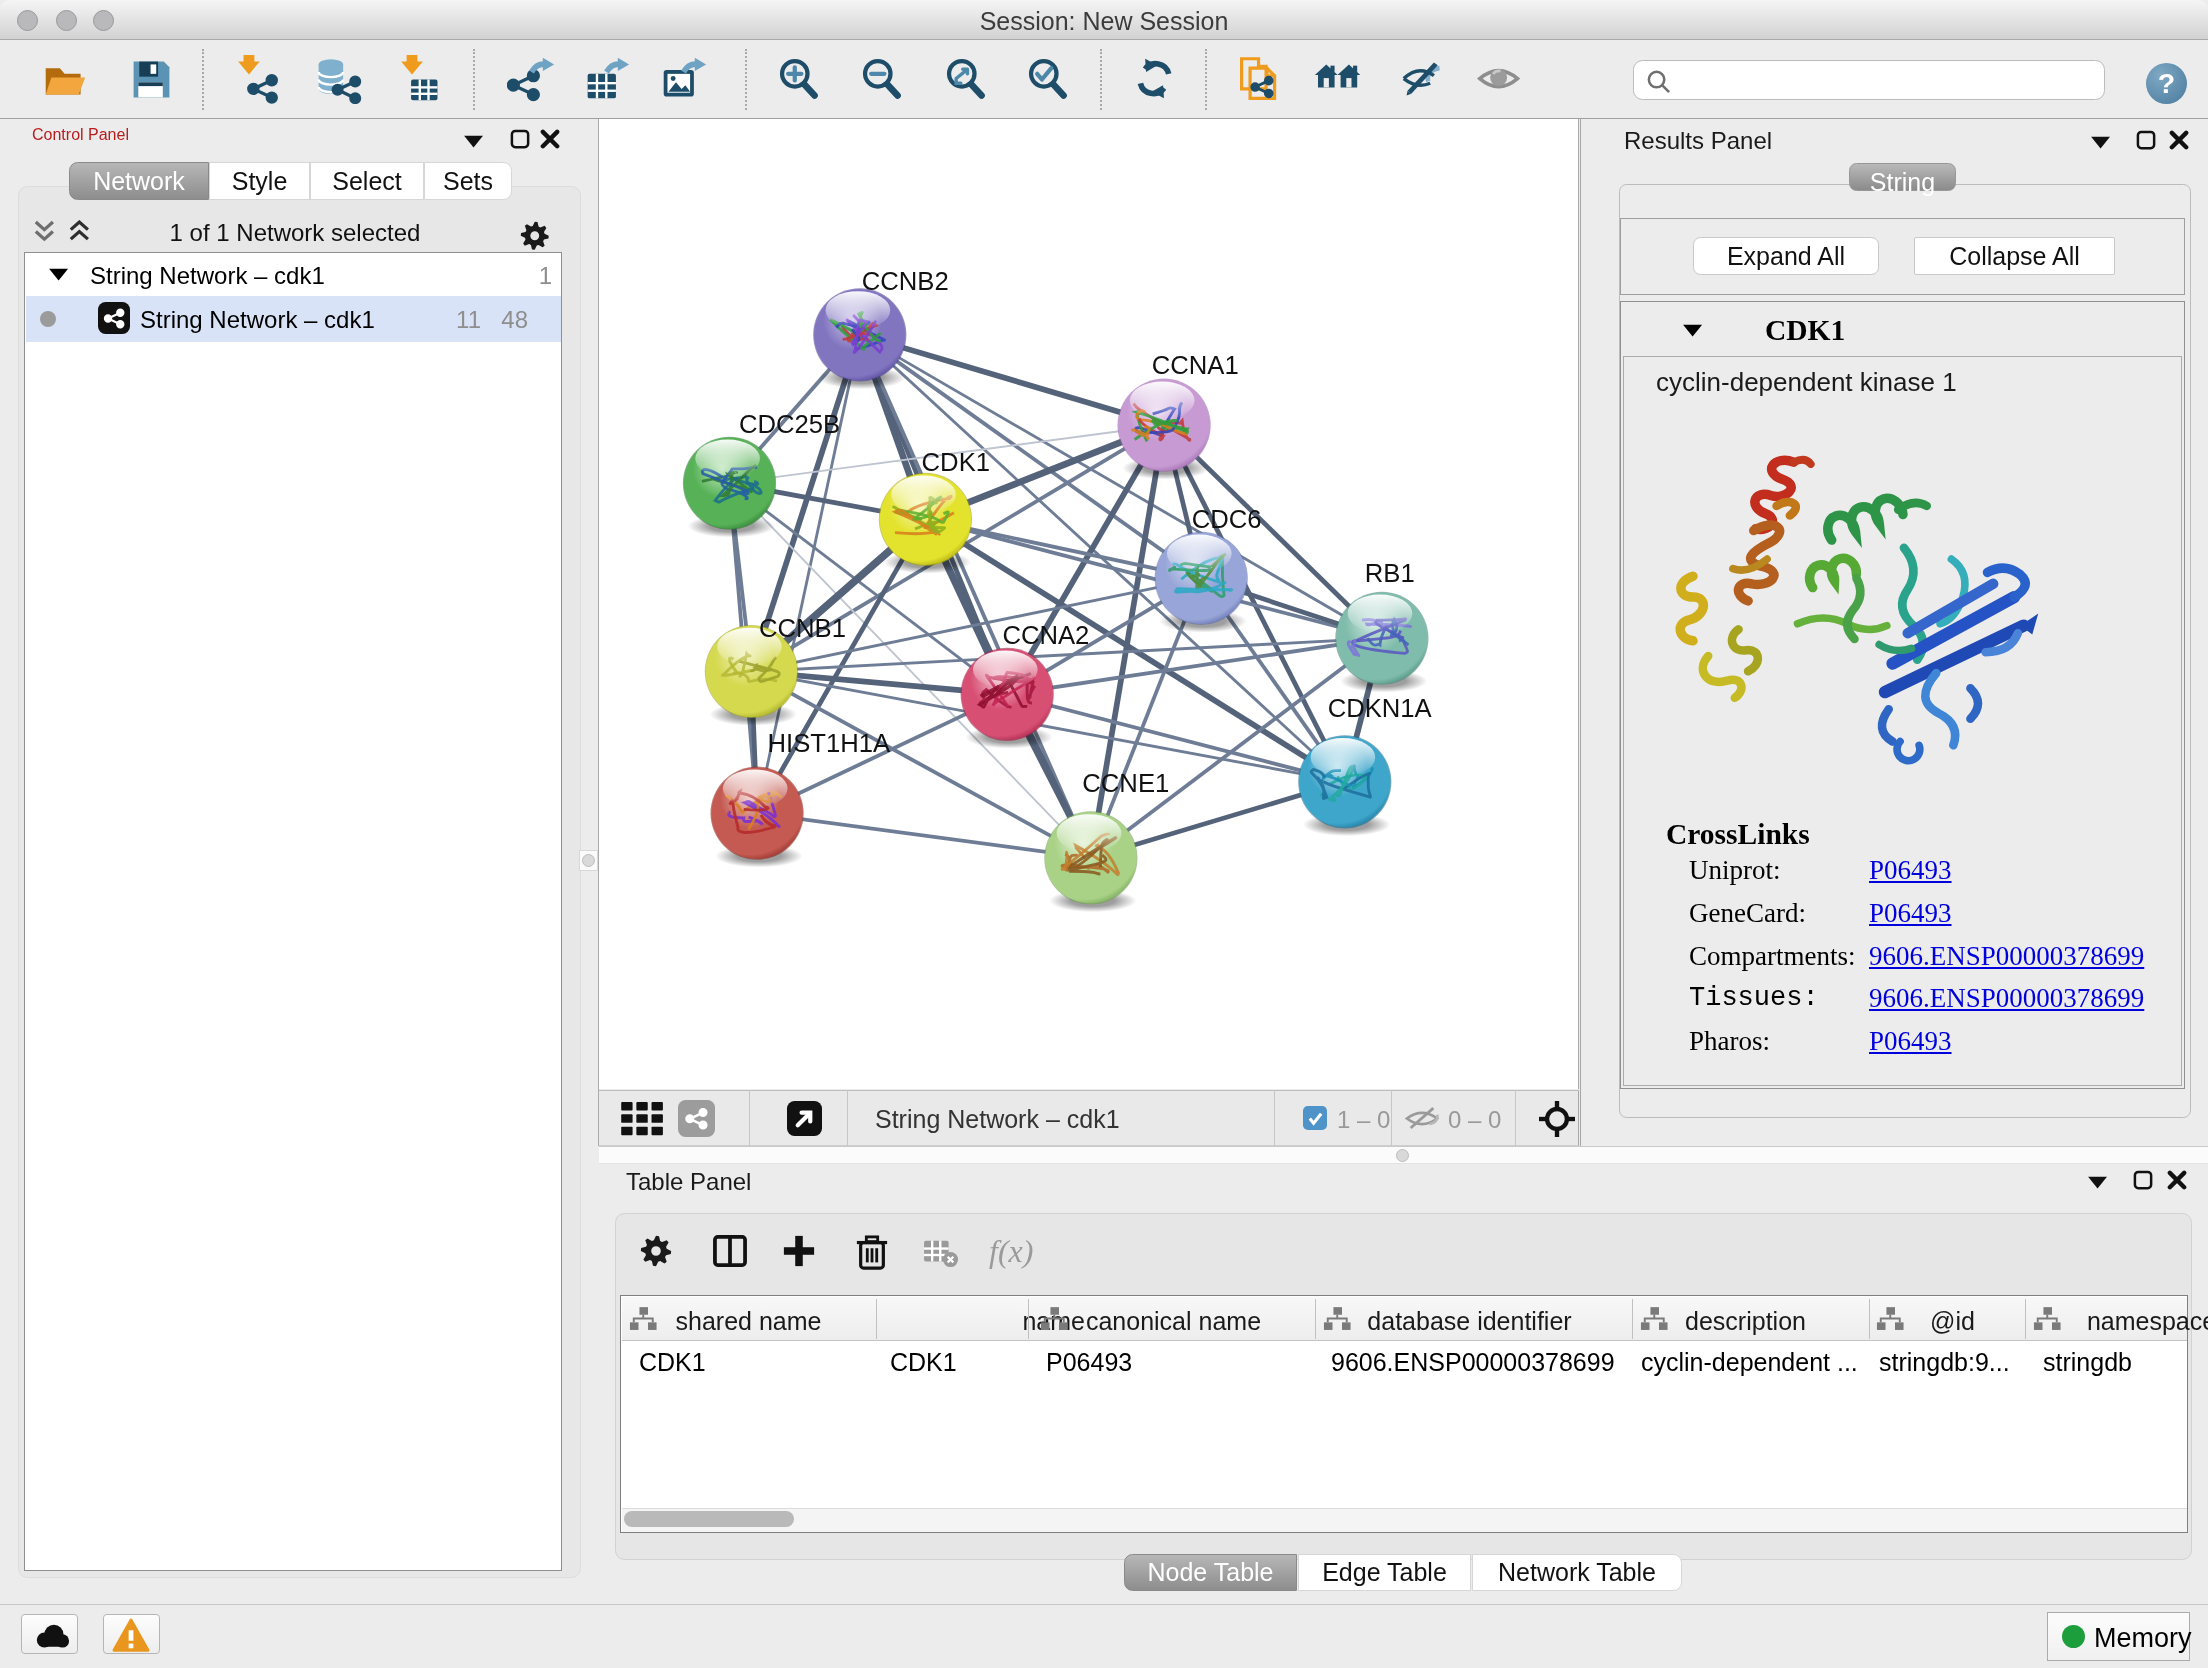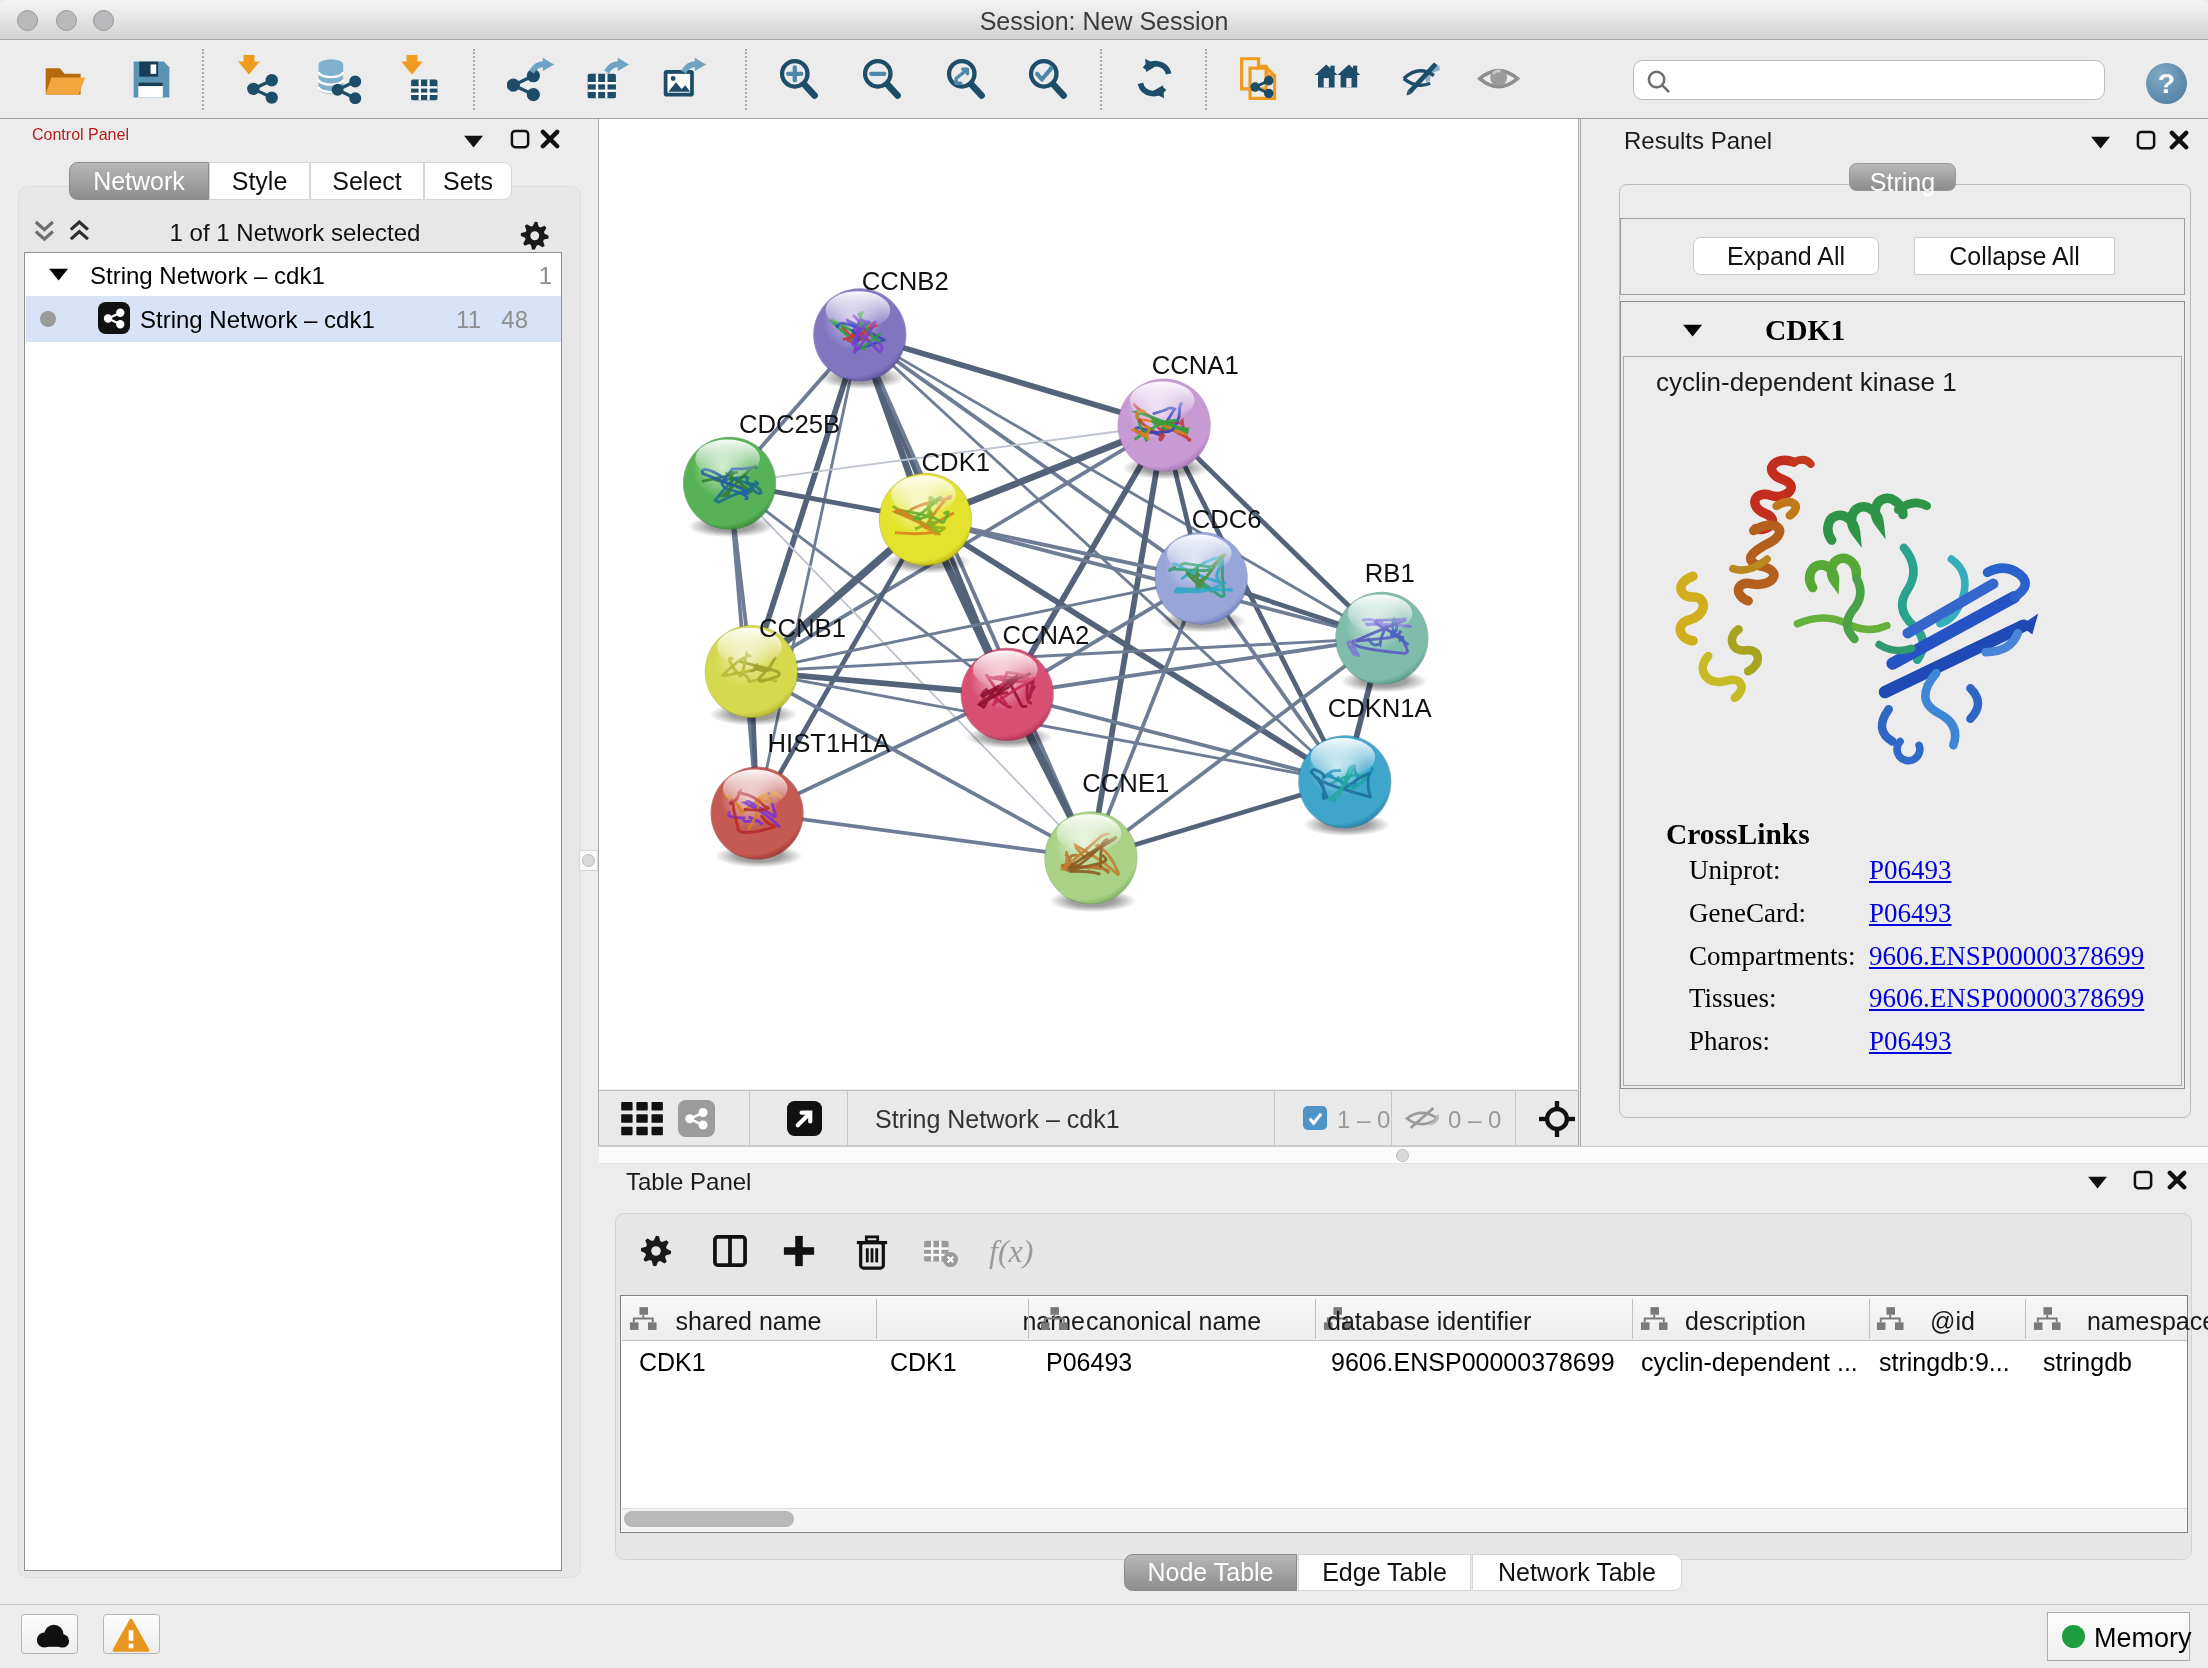--- a/index.html
+++ b/index.html
@@ -650,21 +650,21 @@
       <path d="M332 254 q16 16 0 32" stroke="#2f66c4" stroke-width="9"></path>
     </g>
   </svg>
 <div class="abs" style="left:1666px;top:818px;font-size:29.5px;font-weight:bold;font-family:'Liberation Serif',serif;color:#000">CrossLinks</div>
 <div class="abs" style="left:1689px;top:855px;font-size:27px;font-family:'Liberation Serif',serif;color:#000">Uniprot:</div>
 <div class="abs" style="left:1869px;top:855px;font-size:27px;font-family:'Liberation Serif',serif;color:#0000dd;text-decoration:underline">P06493</div>
 <div class="abs" style="left:1689px;top:898px;font-size:27px;font-family:'Liberation Serif',serif;color:#000">GeneCard:</div>
 <div class="abs" style="left:1869px;top:898px;font-size:27px;font-family:'Liberation Serif',serif;color:#0000dd;text-decoration:underline">P06493</div>
 <div class="abs" style="left:1689px;top:941px;font-size:27px;font-family:'Liberation Serif',serif;color:#000">Compartments:</div>
 <div class="abs" style="left:1869px;top:941px;font-size:27px;font-family:'Liberation Serif',serif;color:#0000dd;text-decoration:underline">9606.ENSP00000378699</div>
-<div class="abs" style="left:1689px;top:983px;font-size:27px;font-family:Liberation Serif, serif;color:#000">Tissues:</div>
+<div class="abs" style="left:1689px;top:983px;font-size:27px;font-family:Liberation Mono, monospace;color:#000">Tissues:</div>
 <div class="abs" style="left:1869px;top:983px;font-size:27px;font-family:'Liberation Serif',serif;color:#0000dd;text-decoration:underline">9606.ENSP00000378699</div>
 <div class="abs" style="left:1689px;top:1026px;font-size:27px;font-family:'Liberation Serif',serif;color:#000">Pharos:</div>
 <div class="abs" style="left:1869px;top:1026px;font-size:27px;font-family:'Liberation Serif',serif;color:#0000dd;text-decoration:underline">P06493</div>
 <div class="abs" style="left:626px;top:1168px;font-size:24px;color:#1a1a1a">Table Panel</div>
 <svg style="position:absolute;left:2088px;top:1173px" width="21" height="17" viewBox="0 0 22 18">
     <polygon points="0,4 20,4 10.0,16.4" fill="#111"></polygon>
   </svg>
 <svg style="position:absolute;left:2133px;top:1170px" width="21" height="21" viewBox="0 0 22 22">
     <rect x="2" y="2" width="17" height="17" rx="3.5" fill="none" stroke="#111" stroke-width="2.6"></rect>
   </svg>
@@ -744,21 +744,21 @@
 <svg style="position:absolute;left:1323px;top:1307px" width="28.5" height="25" viewBox="0 0 30 26">
     <g fill="#7a7a7a">
       <rect x="11" y="0" width="9" height="8"></rect>
       <rect x="1" y="16" width="9" height="8"></rect>
       <rect x="20" y="16" width="9" height="8"></rect>
     </g>
     <g stroke="#7a7a7a" stroke-width="2" fill="none">
       <path d="M15 8 v4 M5 16 v-4 h20 v4"></path>
     </g>
   </svg>
-<div class="abs" style="left:1327px;top:1307px;width:285px;text-align:left;font-size:25px;color:#1a1a1a">database identifier</div>
+<div class="abs" style="left:1327px;top:1307px;width:285px;text-align:center;font-size:25px;color:#1a1a1a">database identifier</div>
 <div class="abs" style="left:1632px;top:1299px;width:1px;height:40px;background:#c0c0c0"></div>
 <svg style="position:absolute;left:1640px;top:1307px" width="28.5" height="25" viewBox="0 0 30 26">
     <g fill="#7a7a7a">
       <rect x="11" y="0" width="9" height="8"></rect>
       <rect x="1" y="16" width="9" height="8"></rect>
       <rect x="20" y="16" width="9" height="8"></rect>
     </g>
     <g stroke="#7a7a7a" stroke-width="2" fill="none">
       <path d="M15 8 v4 M5 16 v-4 h20 v4"></path>
     </g>

